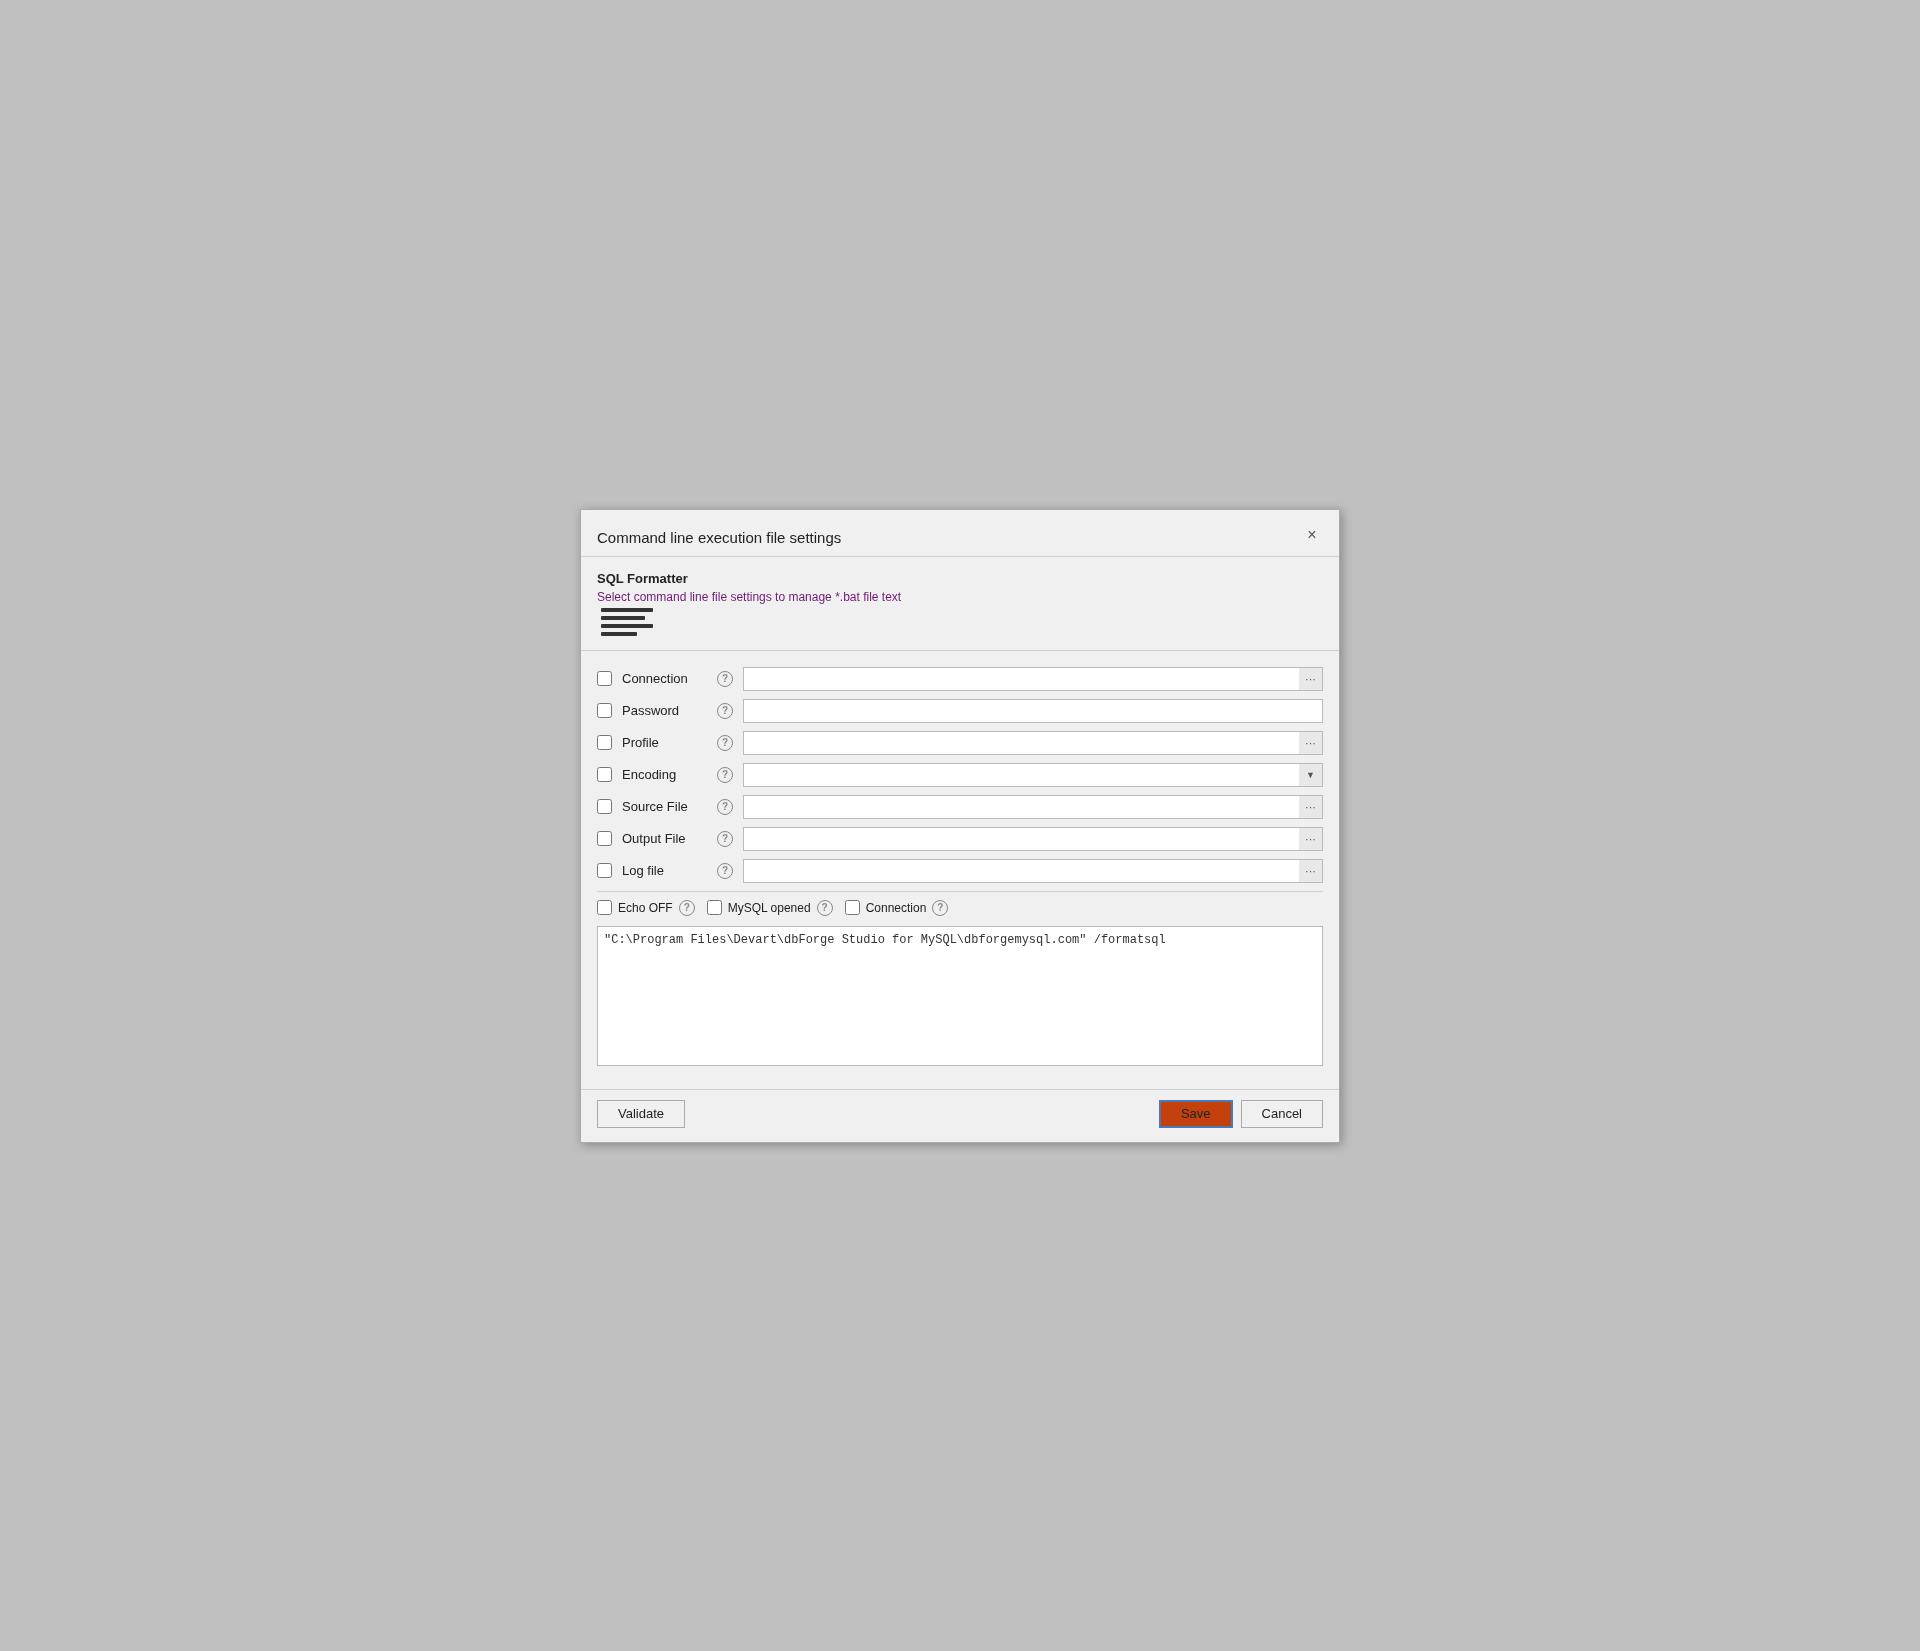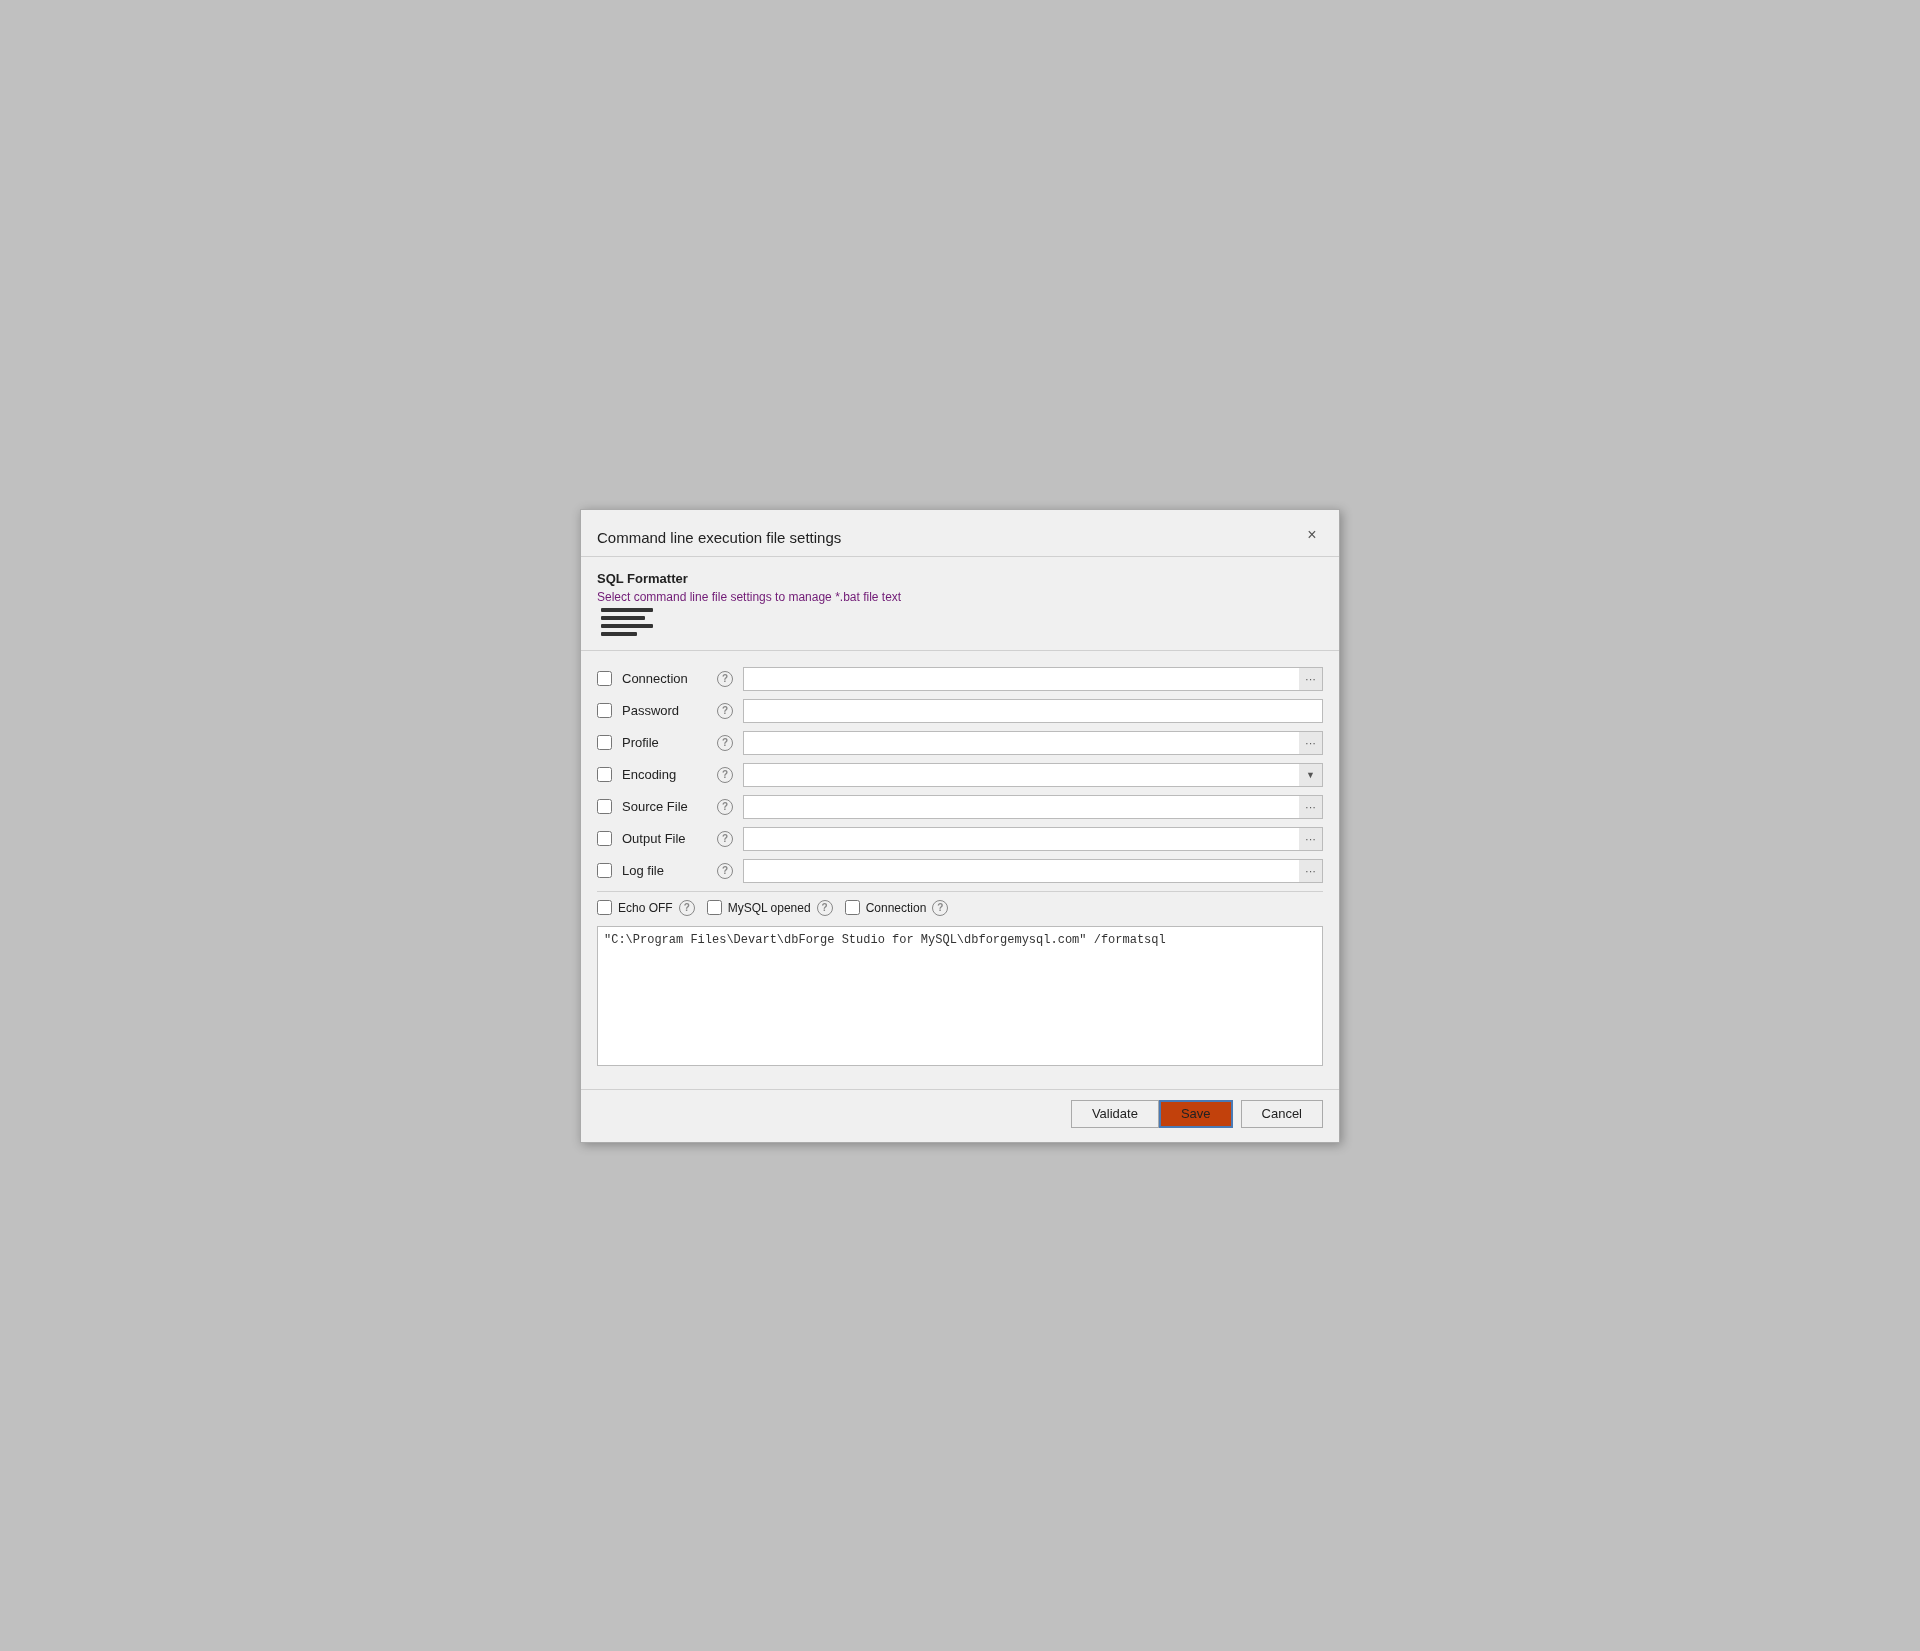--- a/index.html
+++ b/index.html
@@ -177,24 +177,25 @@
       font-family: 'Courier New', monospace;
       font-size: 12px;
       color: #333;
       padding: 6px;
       resize: none;
       outline: none;
     }
     .footer {
       display: flex;
       align-items: center;
-      justify-content: flex-end;
+      justify-content: space-between;
       padding: 10px 16px 14px 16px;
       border-top: 1px solid #d0d0d0;
       margin-top: 10px;
+      gap: 44px;
     }
     .footer-right {
       display: flex;
       gap: 8px;
     }
     .btn {
       height: 28px;
       padding: 0 20px;
       border: 1px solid #aaa;
       background: #f0f0f0;

